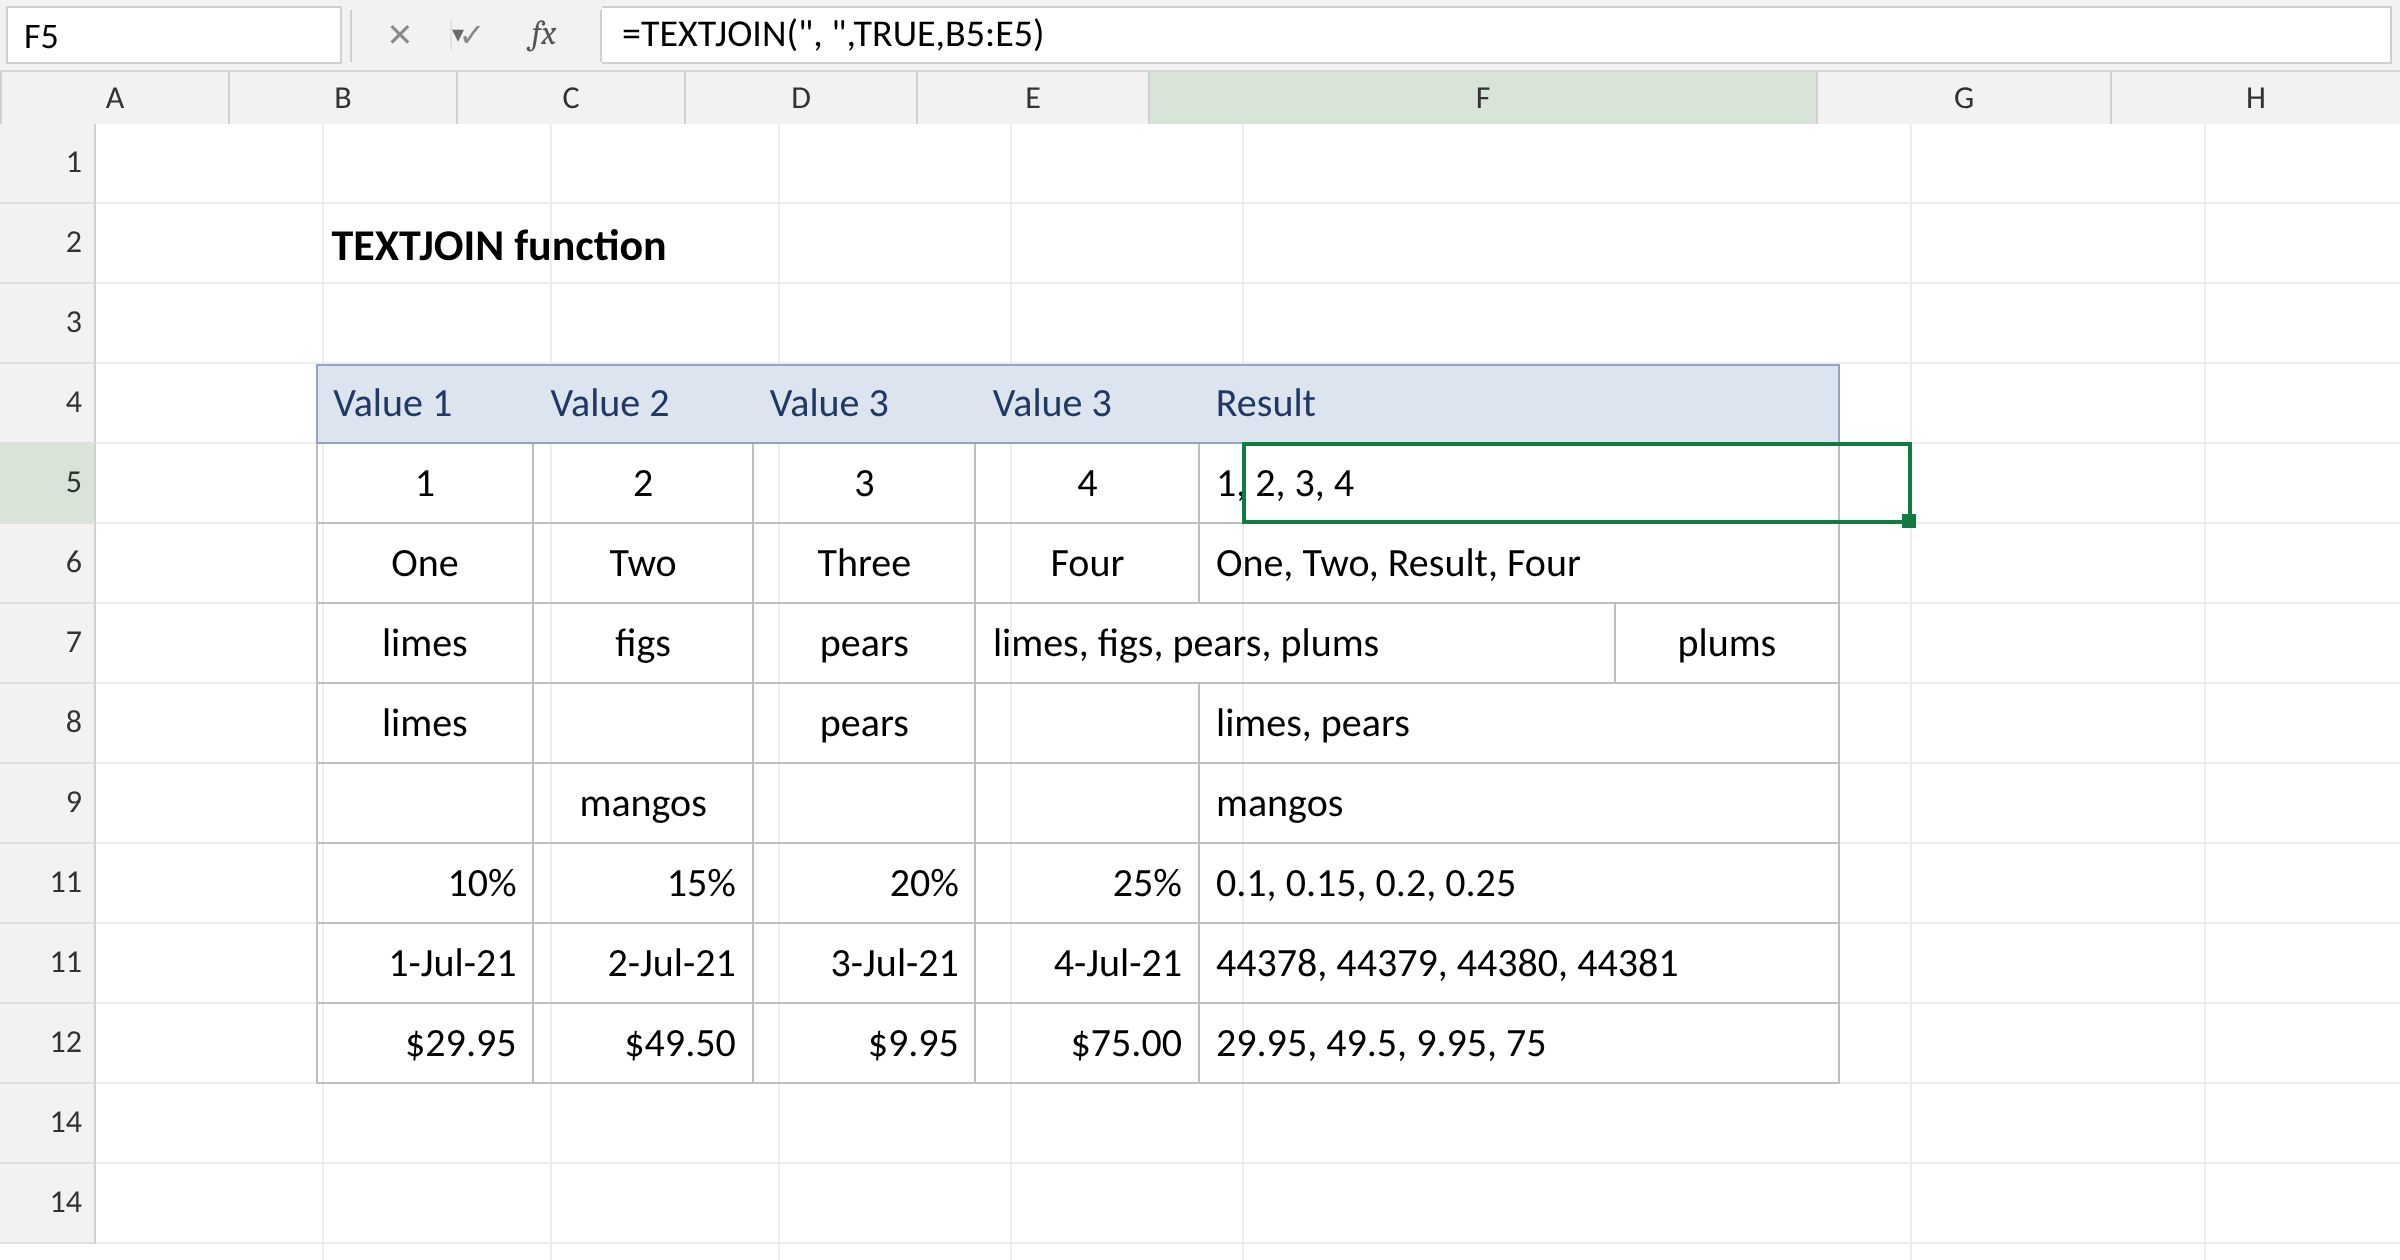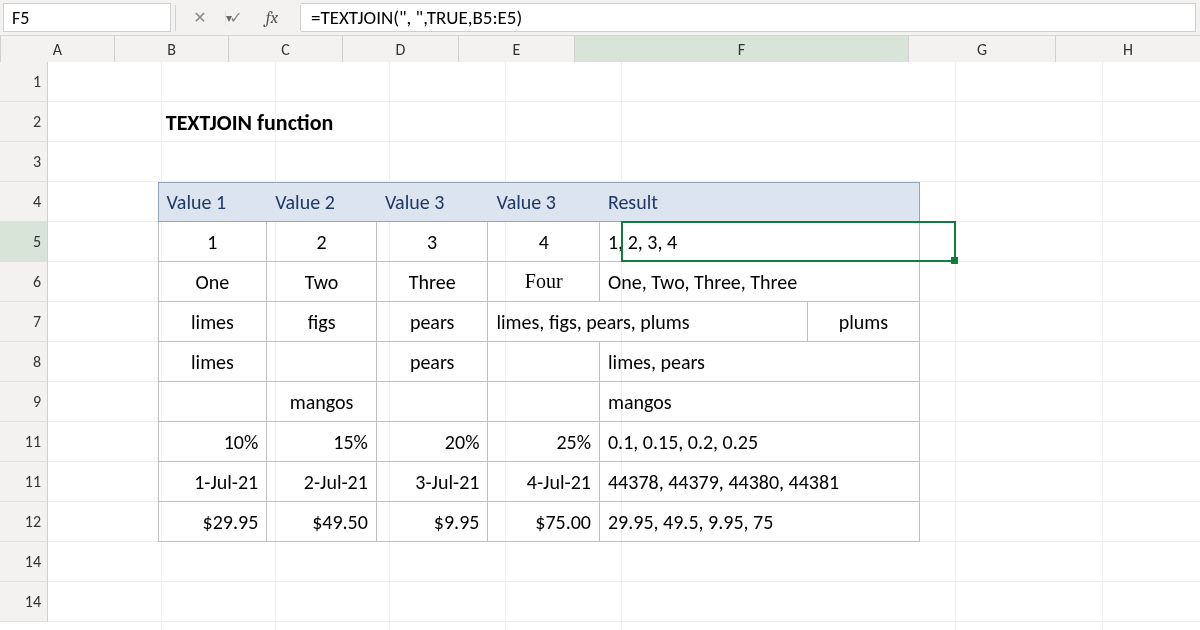--- a/index.html
+++ b/index.html
@@ -311,22 +311,22 @@
             <div class="cell center tbl" style="width: 116px;">4</div>
             <div class="cell left tbl lastcol" style="width: 334px; border-right: 1px solid rgb(191, 191, 191);">1, 2, 3, 4</div>
             <div class="cell left " style="width: 147px;"></div>
             <div class="cell left " style="width: 145px;"></div>
           </div>
           <div class="row">
             <div class="cell left " style="width: 114px;"></div>
             <div class="cell center tbl firstcol" style="width: 114px;">One</div>
             <div class="cell center tbl" style="width: 114px;">Two</div>
             <div class="cell center tbl" style="width: 116px;">Three</div>
-            <div class="cell center tbl" style="width: 116px; font-family: Liberation Serif, serif;">Four</div>
-            <div class="cell left tbl lastcol" style="width: 334px; border-right: 1px solid rgb(191, 191, 191);">One, Two, Three, Three</div>
+            <div class="cell center tbl" style="width: 116px;">Four</div>
+            <div class="cell left tbl lastcol" style="width: 334px; border-right: 1px solid rgb(191, 191, 191);">One, Two, Result, Four</div>
             <div class="cell left " style="width: 147px;"></div>
             <div class="cell left " style="width: 145px;"></div>
           </div>
           <div class="row">
             <div class="cell left " style="width: 114px;"></div>
             <div class="cell center tbl firstcol" style="width: 114px;">limes</div>
             <div class="cell center tbl" style="width: 114px;">figs</div>
             <div class="cell center tbl" style="width: 116px;">pears</div>
             <div class="cell left tbl lastcol" style="width: 334px; border-right: 1px solid rgb(191, 191, 191);">limes, figs, pears, plums</div>
             <div class="cell center tbl" style="width: 116px;">plums</div>

